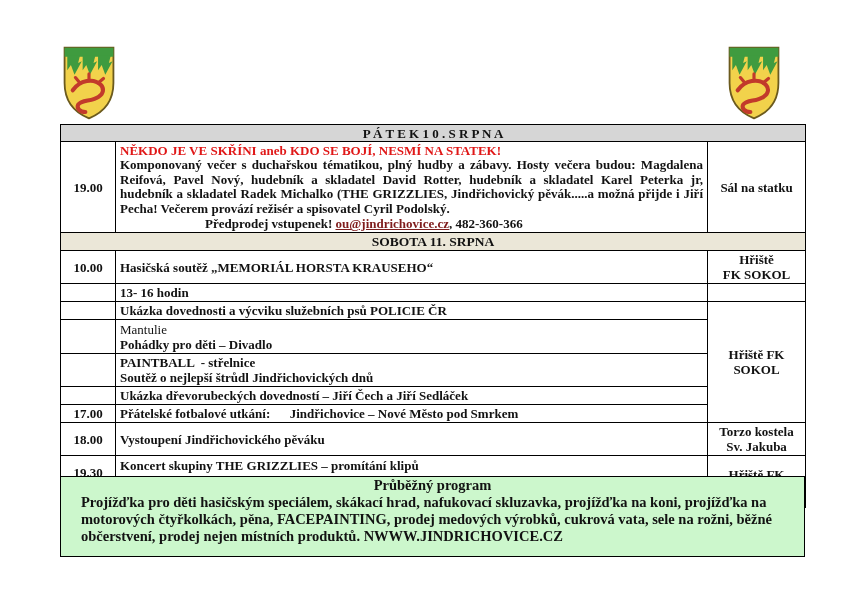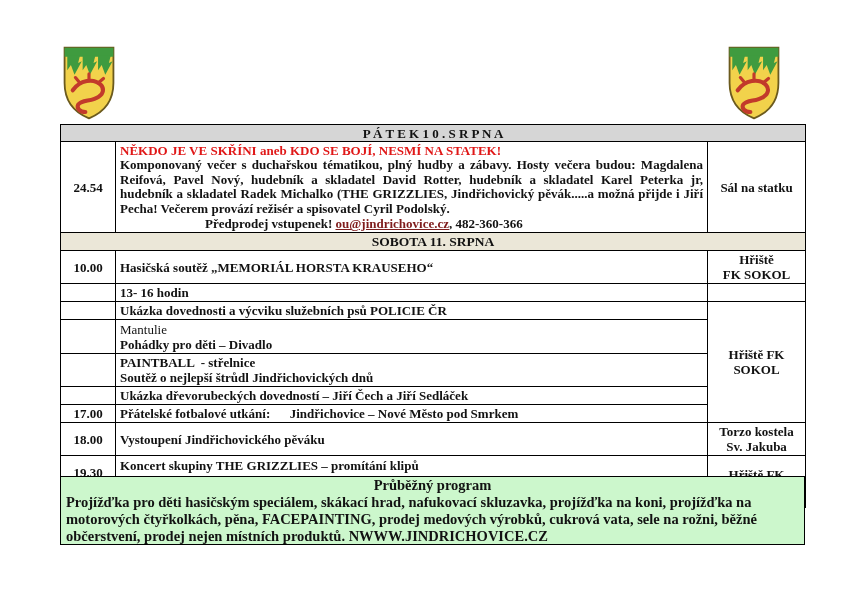--- a/index.html
+++ b/index.html
@@ -33,23 +33,23 @@
   .red-title { color:#e01818; font-size:13px; line-height:15px; }
   .fri-body  { text-align:justify; line-height:14.6px; }
   .presale   { padding-left:85px; line-height:15px; }
   .email { color:#7f1d1d; text-decoration:underline; cursor:pointer; }
   .center { }
   .big { font-size:17px; line-height:19px; }
   .normal-weight { font-weight:normal; }
   .prewrap { white-space:pre-wrap; }
   
   .ongoing {
-    position:absolute; left:60px; top:476px; width:745px; height:69px;
+    position:absolute; left:60px; top:476px; width:745px; height:81px;
     background:#ccf7cc; border:1px solid #000;
-    font-weight:bold; font-size:14.5px; line-height:17px; padding:0 5px;
+    font-weight:bold; font-size:14.5px; line-height:17px; padding:0 20px;
   }
   .ongoing-title { text-align:center; }
 </style>
 </head>
 <body>
 
 <div class="page">
 
   <svg class="shield left" viewBox="0 0 60 84" aria-hidden="true">
     <path d="M3,3 H57 V42 C57,64 45,75 30,81 C15,75 3,64 3,42 Z" fill="#f2d24b" stroke="#6b5a1e" stroke-width="2"></path>
@@ -77,21 +77,21 @@
         <col style="width:55px">
         <col style="width:592px">
         <col style="width:98px">
       </colgroup>
     <tbody>
       <tr class="day-header gray" style="height:17px">
         <td colspan="3">P Á T E K  1 0 .  S R P N A</td>
       </tr>
 
       <tr style="height:87px">
-        <td class="time">24.54</td>
+        <td class="time">19.00</td>
         <td class="event">
           <div class="red-title">NĚKDO JE VE SKŘÍNI aneb KDO SE BOJÍ, NESMÍ NA STATEK!</div>
           <div class="fri-body">Komponovaný večer s duchařskou tématikou, plný hudby a zábavy. Hosty večera budou: Magdalena Reifová, Pavel Nový, hudebník a skladatel David Rotter, hudebník a skladatel Karel Peterka jr, hudebník a skladatel Radek Michalko (THE GRIZZLIES, Jindřichovický pěvák.....a možná přijde i Jiří Pecha! Večerem provází režisér a spisovatel Cyril Podolský.</div>
           <div class="presale"><span>Předprodej vstupenek! </span><a class="email">ou@jindrichovice.cz</a><span>, 482-360-366</span></div>
         </td>
         <td class="loc">Sál na statku</td>
       </tr>
 
       <tr class="day-header beige" style="height:18px">
         <td colspan="3">SOBOTA 11. SRPNA</td>

